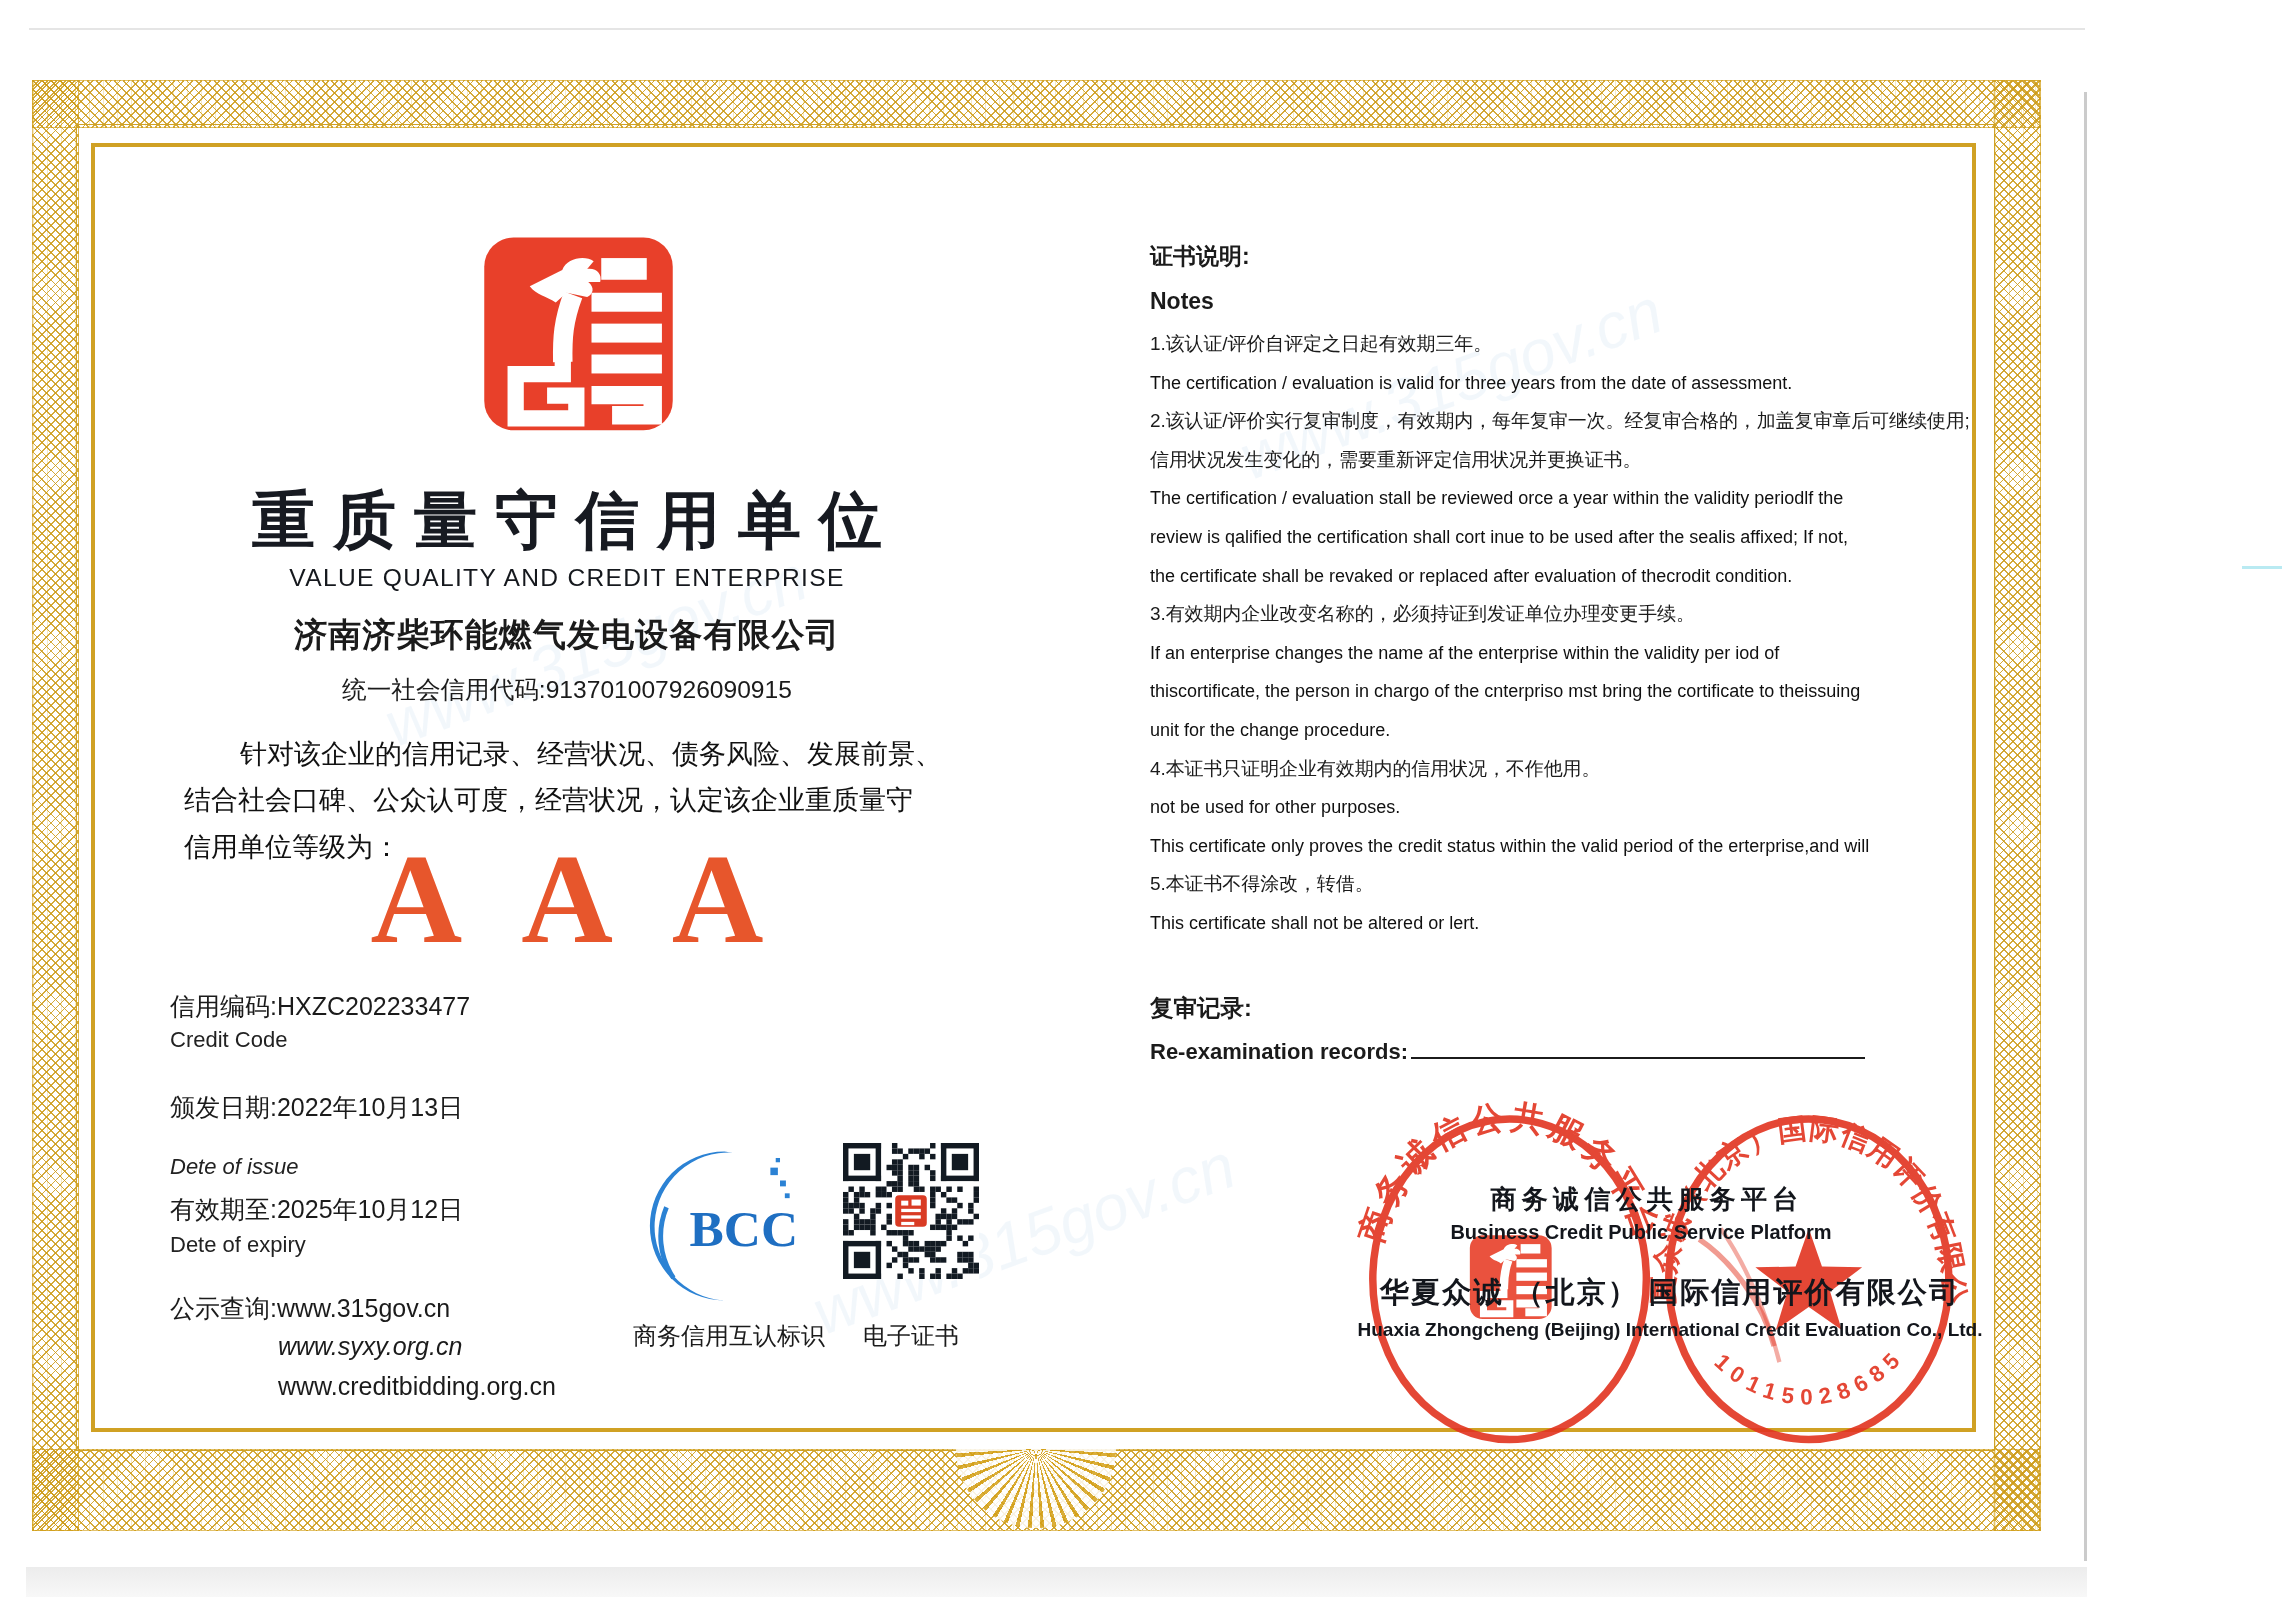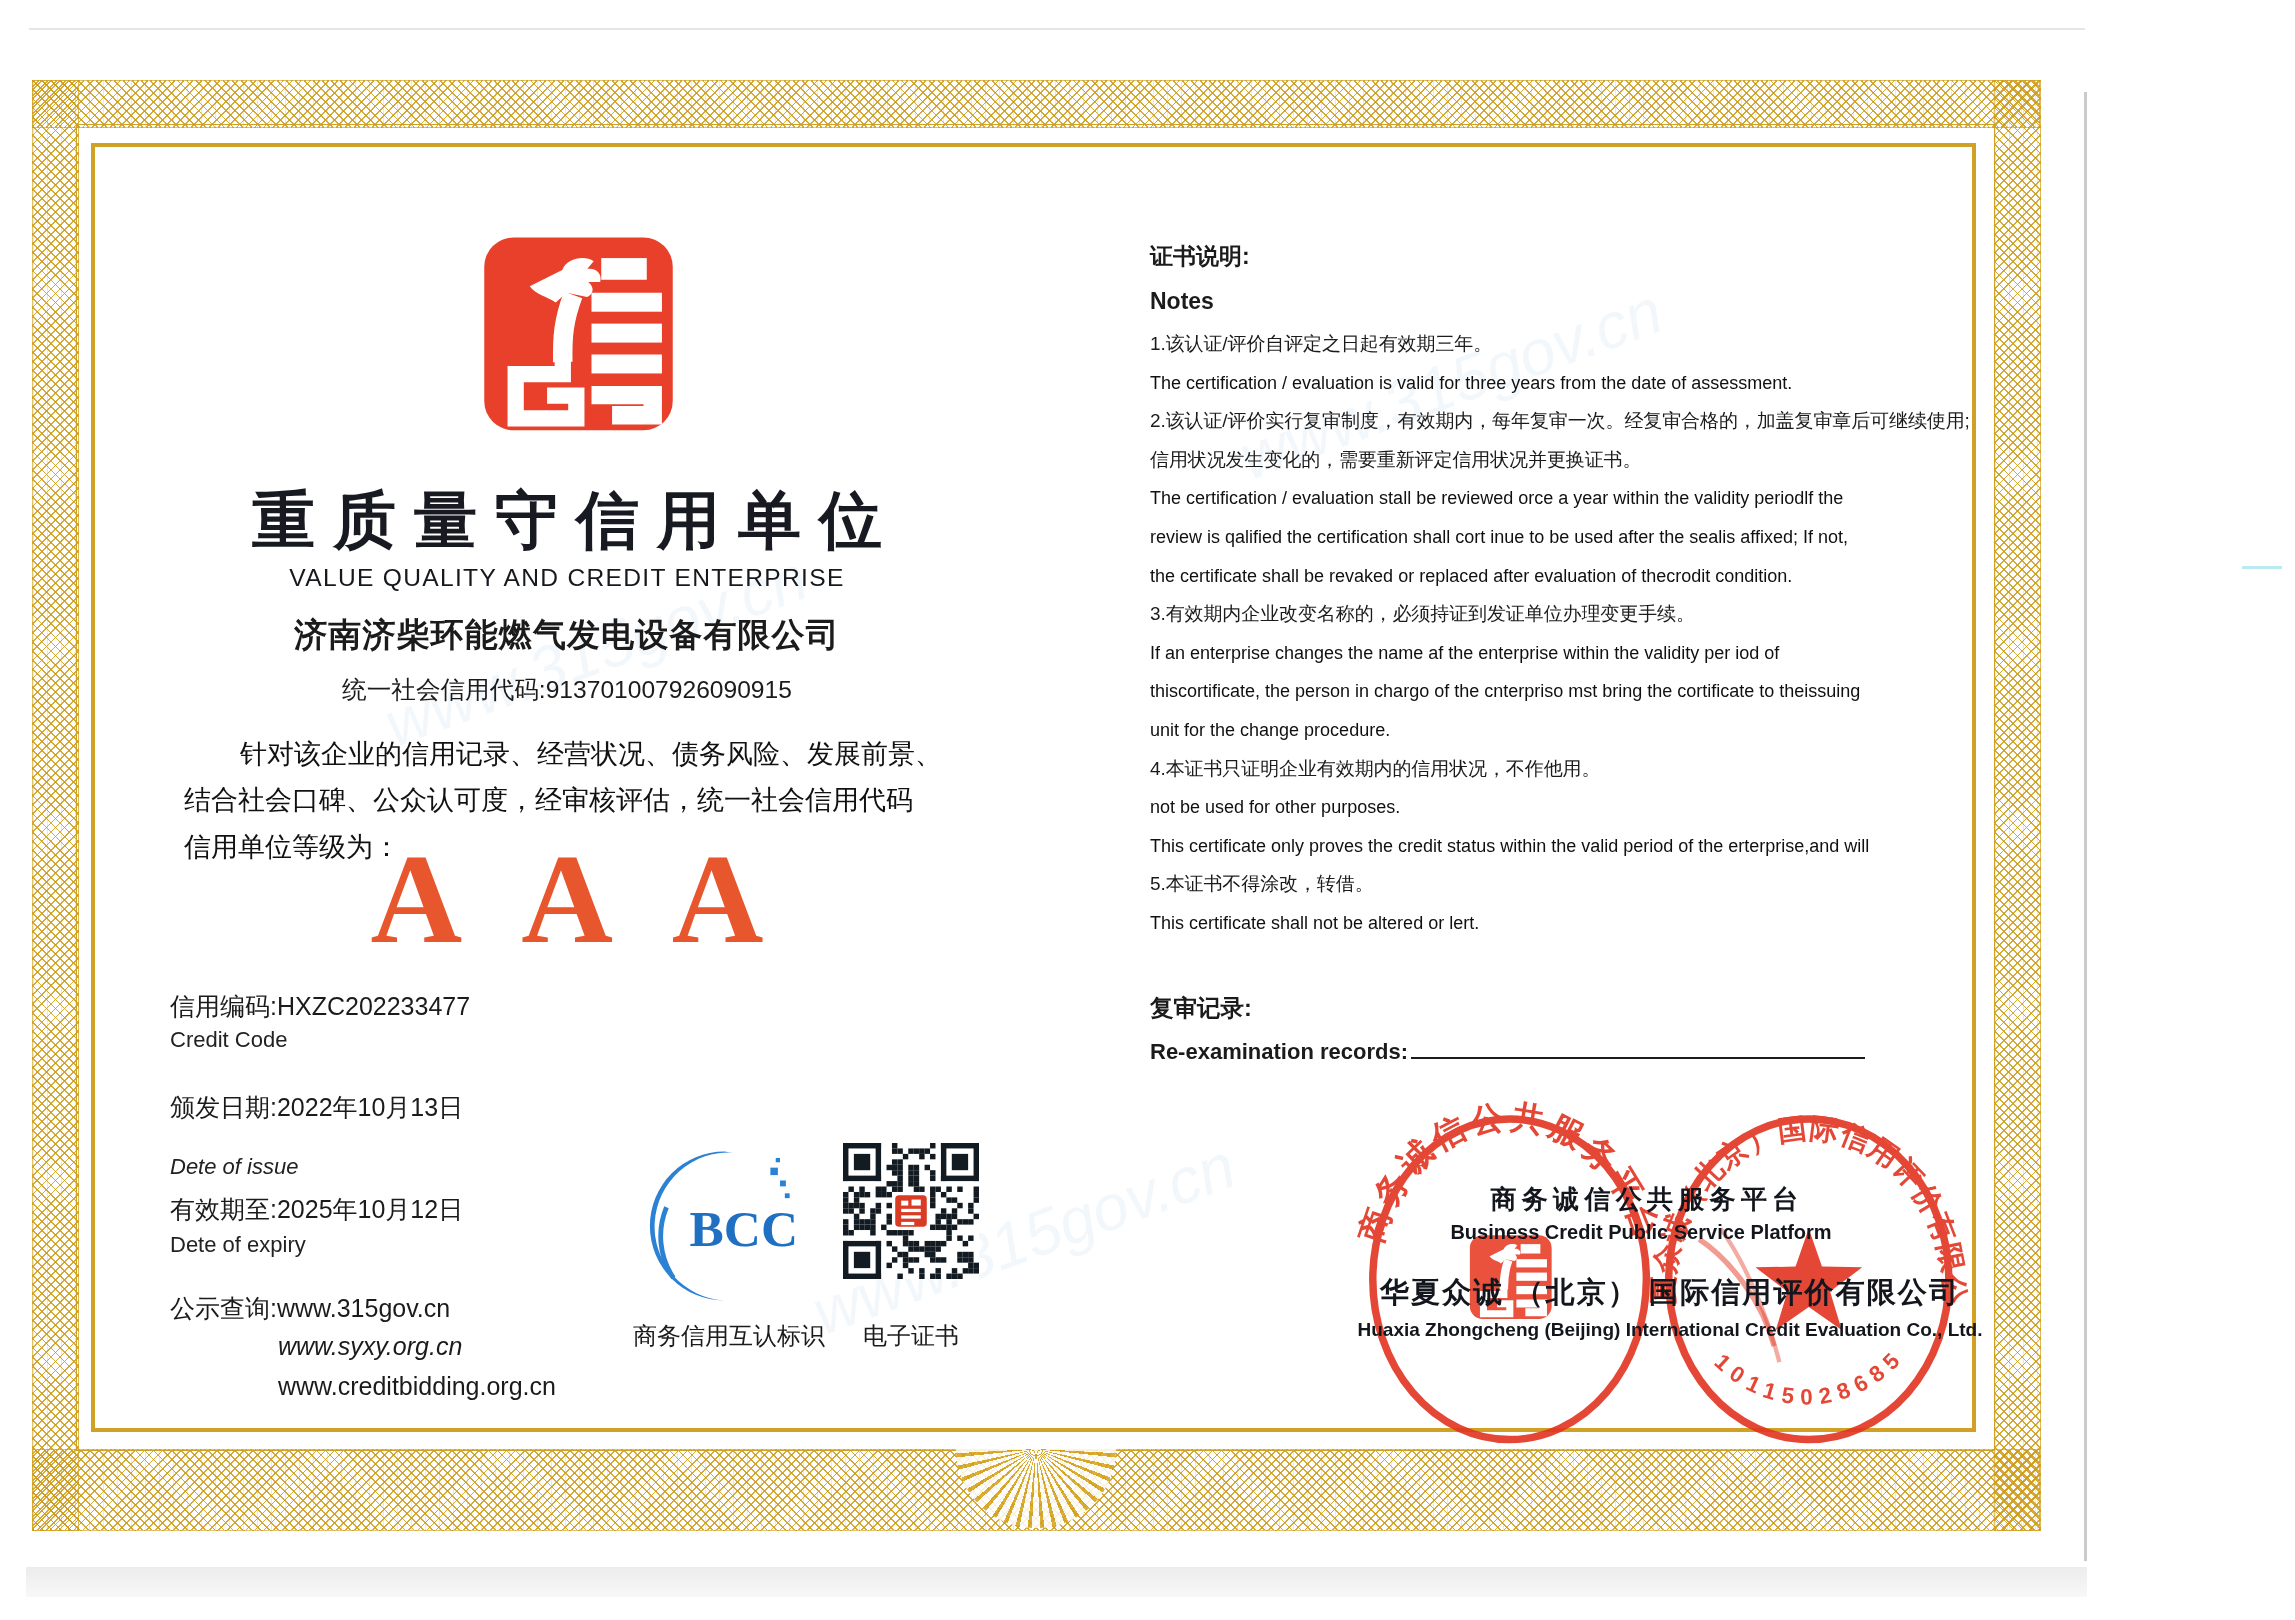--- a/index.html
+++ b/index.html
@@ -120,21 +120,21 @@
       <path d="M204 301 H317 V338 H242" stroke="#ffffff" stroke-width="34" fill="none"></path>
     </g>
   </svg>
 
   <div class="title-cn">重质量守信用单位</div>
   <div class="title-en">VALUE QUALITY AND CREDIT ENTERPRISE</div>
   <div class="company">济南济柴环能燃气发电设备有限公司</div>
   <div class="uscc">统一社会信用代码:913701007926090915</div>
 
   <div class="stmt stmt1">针对该企业的信用记录、经营状况、债务风险、发展前景、</div>
-  <div class="stmt stmt2">结合社会口碑、公众认可度，经审核评估，统一社会信用代码</div>
+  <div class="stmt stmt2">结合社会口碑、公众认可度，经营状况，认定该企业重质量守</div>
   <div class="stmt stmt3">信用单位等级为：</div>
 
   <div class="rating">AAA</div>
 
   <div class="info-cn" style="left:170px;top:990px;">信用编码:HXZC202233477</div>
   <div class="info-en" style="left:170px;top:1027px;">Credit Code</div>
   <div class="info-cn" style="left:170px;top:1091px;">颁发日期:2022年10月13日</div>
   <div class="info-en" style="left:170px;top:1154px;font-style:italic;">Dete of issue</div>
   <div class="info-cn" style="left:170px;top:1193px;">有效期至:2025年10月12日</div>
   <div class="info-en" style="left:170px;top:1232px;">Dete of expiry</div>

